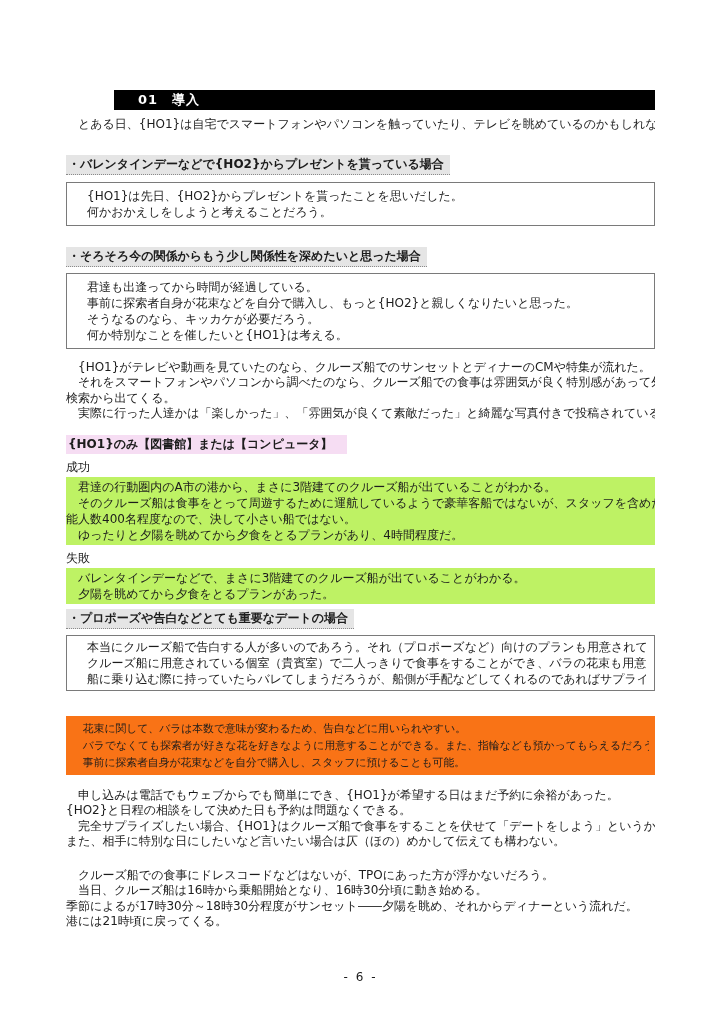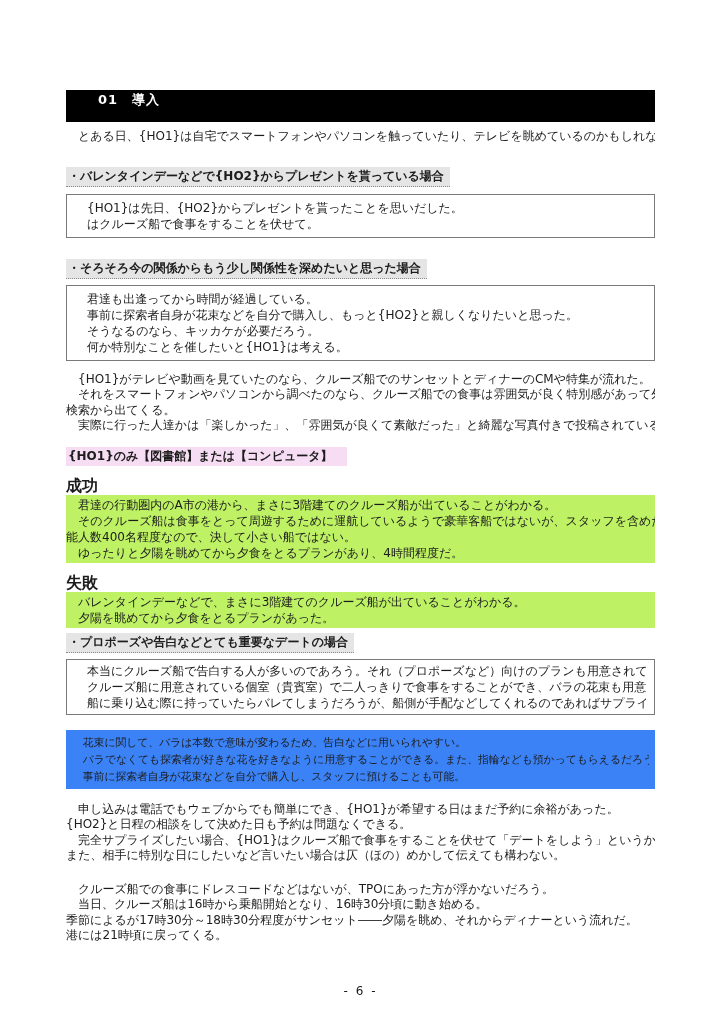--- a/index.html
+++ b/index.html
@@ -22,29 +22,30 @@
     top: 0;
     width: 589px;
   }
   .line, .para-line {
     white-space: pre;
     overflow: hidden;
   }
   
   .header-bar {
     margin-top: 90px;
-    height: 32px;
+    height: 20px;
     background: #000000;
     color: #ffffff;
     font-size: 13px;
     font-weight: bold;
     line-height: 20px;
-    padding-left: 32px;
+    padding-left: 24px;
     box-sizing: border-box;
     letter-spacing: 1px;
+    margin-left: 48px;
   }
   .body-text {
     font-size: 12px;
     line-height: 15.5px;
   }
   .intro-para { margin-top: 7px; }
   
   .gray-heading {
     display: inline-block;
     background: #e5e5e5;
@@ -75,39 +76,39 @@
     display: inline-block;
     background: #f6ddf3;
     font-size: 12px;
     font-weight: bold;
     line-height: 19px;
     padding: 0 14px 0 2px;
     margin-top: 13px;
     white-space: pre;
   }
   .result-label {
-    font-size: 16px;
-    font-weight: bold;
+    font-size: 12px;
+    font-weight: normal;
     line-height: 15px;
-    margin-top: 12px;
+    margin-top: 6px;
   }
   .pink-block {
     background: #bef264;
     font-size: 12px;
     line-height: 16px;
     padding: 2px 0 2px 0;
     margin-top: 2px;
   }
   
   .note-block {
-    background: #3b82f6;
+    background: #f97316;
     font-size: 10.8px;
     line-height: 17px;
     padding: 4px 6px;
-    margin-top: 15px;
+    margin-top: 25px;
   }
   .booking-para { margin-top: 13px; }
   .schedule-para { margin-top: 18px; }
   .page-number {
     margin-top: 40px;
     text-align: center;
     font-size: 12px;
     letter-spacing: 2px;
   }
 </style>
@@ -120,21 +121,21 @@
     <div class="header-bar">
       <span>01　導入</span>
     </div>
 
     <div class="body-text intro-para line">　とある日、{HO1}は自宅でスマートフォンやパソコンを触っていたり、テレビを眺めているのかもしれない。</div>
 
     <div class="gh1-wrap">
       <div class="gray-heading gh1">・バレンタインデーなどで{HO2}からプレゼントを貰っている場合</div>
       <div class="box box1">
         <div class="line">　{HO1}は先日、{HO2}からプレゼントを貰ったことを思いだした。</div>
-        <div class="line">　はクルーズ船で食事をすることを伏せて。</div>
+        <div class="line">　何かおかえしをしようと考えることだろう。</div>
       </div>
     </div>
 
     <div>
       <div class="gray-heading gh2">・そろそろ今の関係からもう少し関係性を深めたいと思った場合</div>
       <div class="box box2">
         <div class="line">　君達も出逢ってから時間が経過している。</div>
         <div class="line">　事前に探索者自身が花束などを自分で購入し、もっと{HO2}と親しくなりたいと思った。</div>
         <div class="line">　そうなるのなら、キッカケが必要だろう。</div>
         <div class="line">　何か特別なことを催したいと{HO1}は考える。</div>

